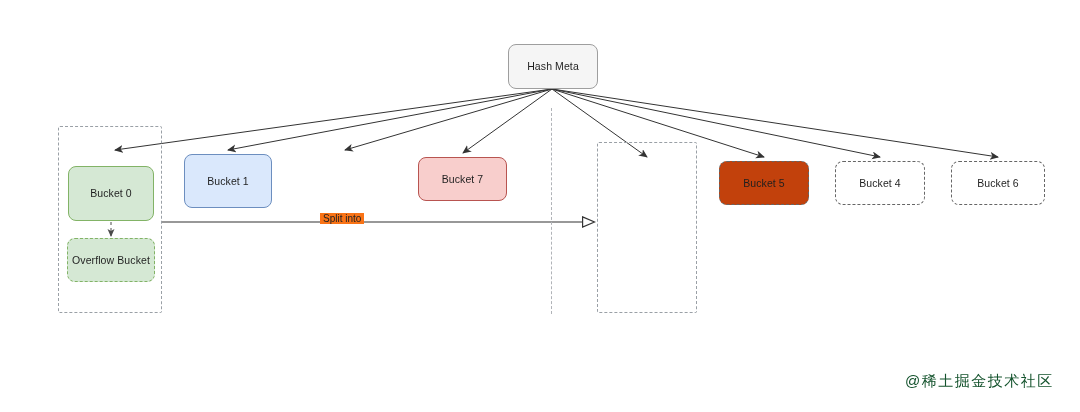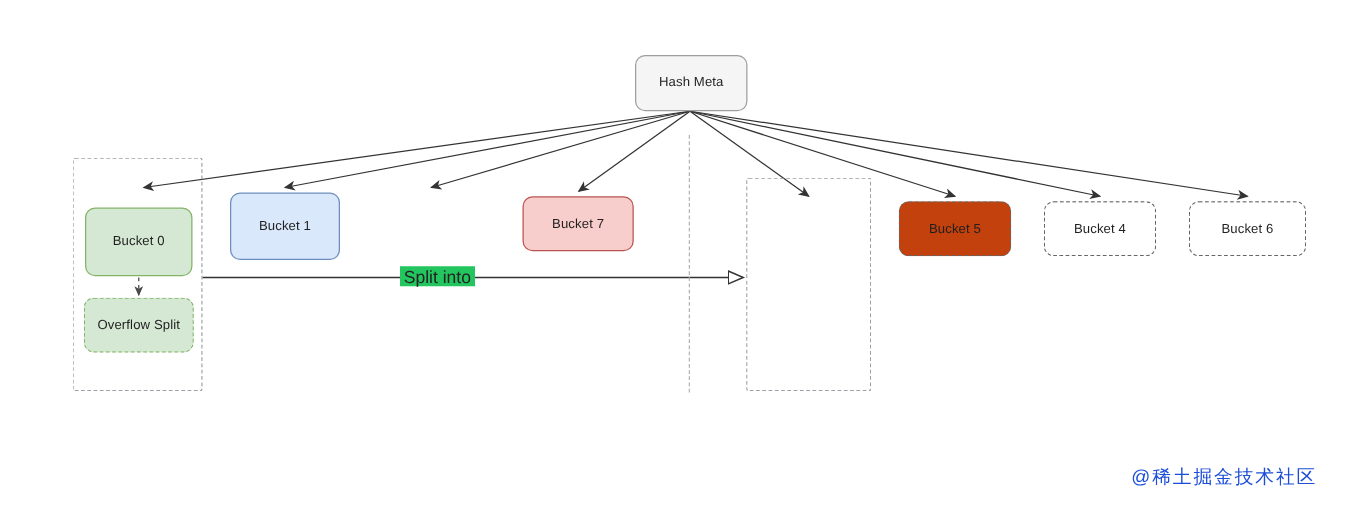--- a/index.html
+++ b/index.html
@@ -53,30 +53,30 @@
     border-radius: 2px;
     background: transparent;
   }
   .divider {
     position: absolute;
     border-left: 1px dashed #b0b3b8;
     width: 0;
   }
   .edge-label {
     position: absolute;
-    font-size: 14px;
+    font-size: 10px;
     color: #222222;
-    background: #22c55e;
+    background: #f97316;
     padding: 0 3px;
     white-space: nowrap;
   }
   .watermark {
     position: absolute;
     font-size: 15px;
-    color: #1d4ed8;
+    color: #14532d;
     letter-spacing: 1.5px;
     white-space: nowrap;
     user-select: none;
   }
 </style>
 </head>
 <body>
 
 <div id="canvas">
 
@@ -130,20 +130,20 @@
     <span>Bucket 5</span>
   </div>
   <div class="node dashed" id="bk-6" style="left: 835px; top: 161px; width: 90px; height: 44px; background: rgb(255, 255, 255); border-color: rgb(102, 102, 102);">
     <span>Bucket 4</span>
   </div>
   <div class="node dashed" id="bk-7" style="left: 951px; top: 161px; width: 94px; height: 44px; background: rgb(255, 255, 255); border-color: rgb(102, 102, 102);">
     <span>Bucket 6</span>
   </div>
 
   <div class="node dashed" id="overflow" style="left: 67px; top: 238px; width: 88px; height: 44px; background: rgb(213, 232, 212); border-color: rgb(130, 179, 102);">
-    <span>Overflow Split</span>
+    <span>Overflow Bucket</span>
   </div>
 
   <div class="edge-label" id="splitlabel" style="left: 320px; top: 213px;">Split into</div>
 
   <div class="watermark" id="wm" style="left: 905px; top: 372px;">@稀土掘金技术社区</div>
 
 </div>
 
 </body></html>

